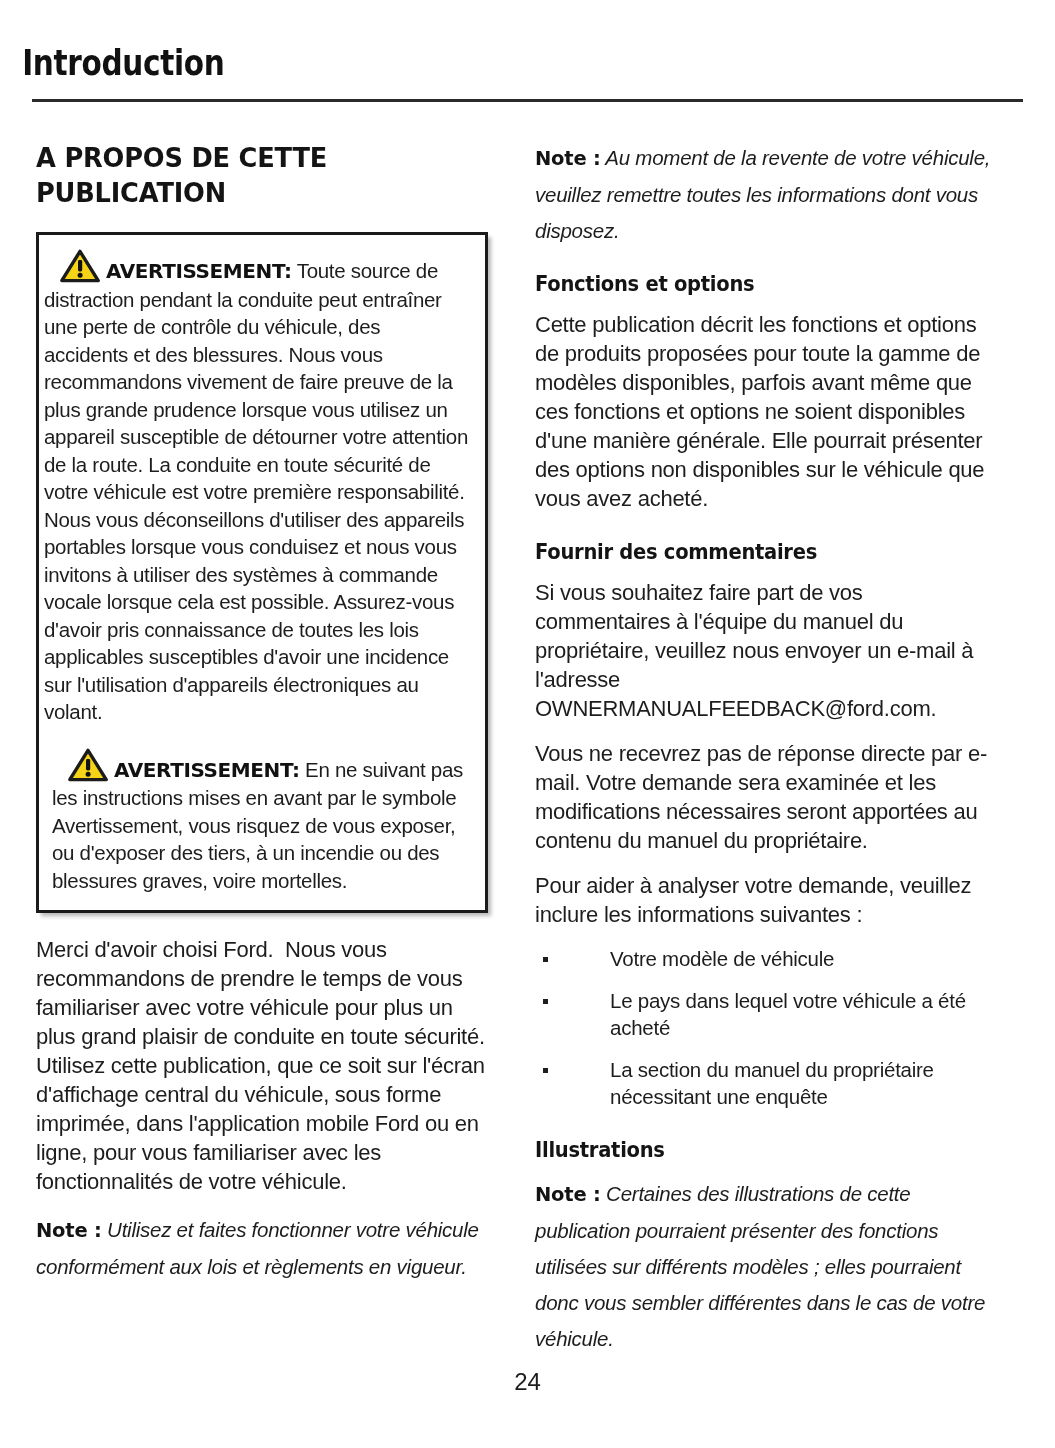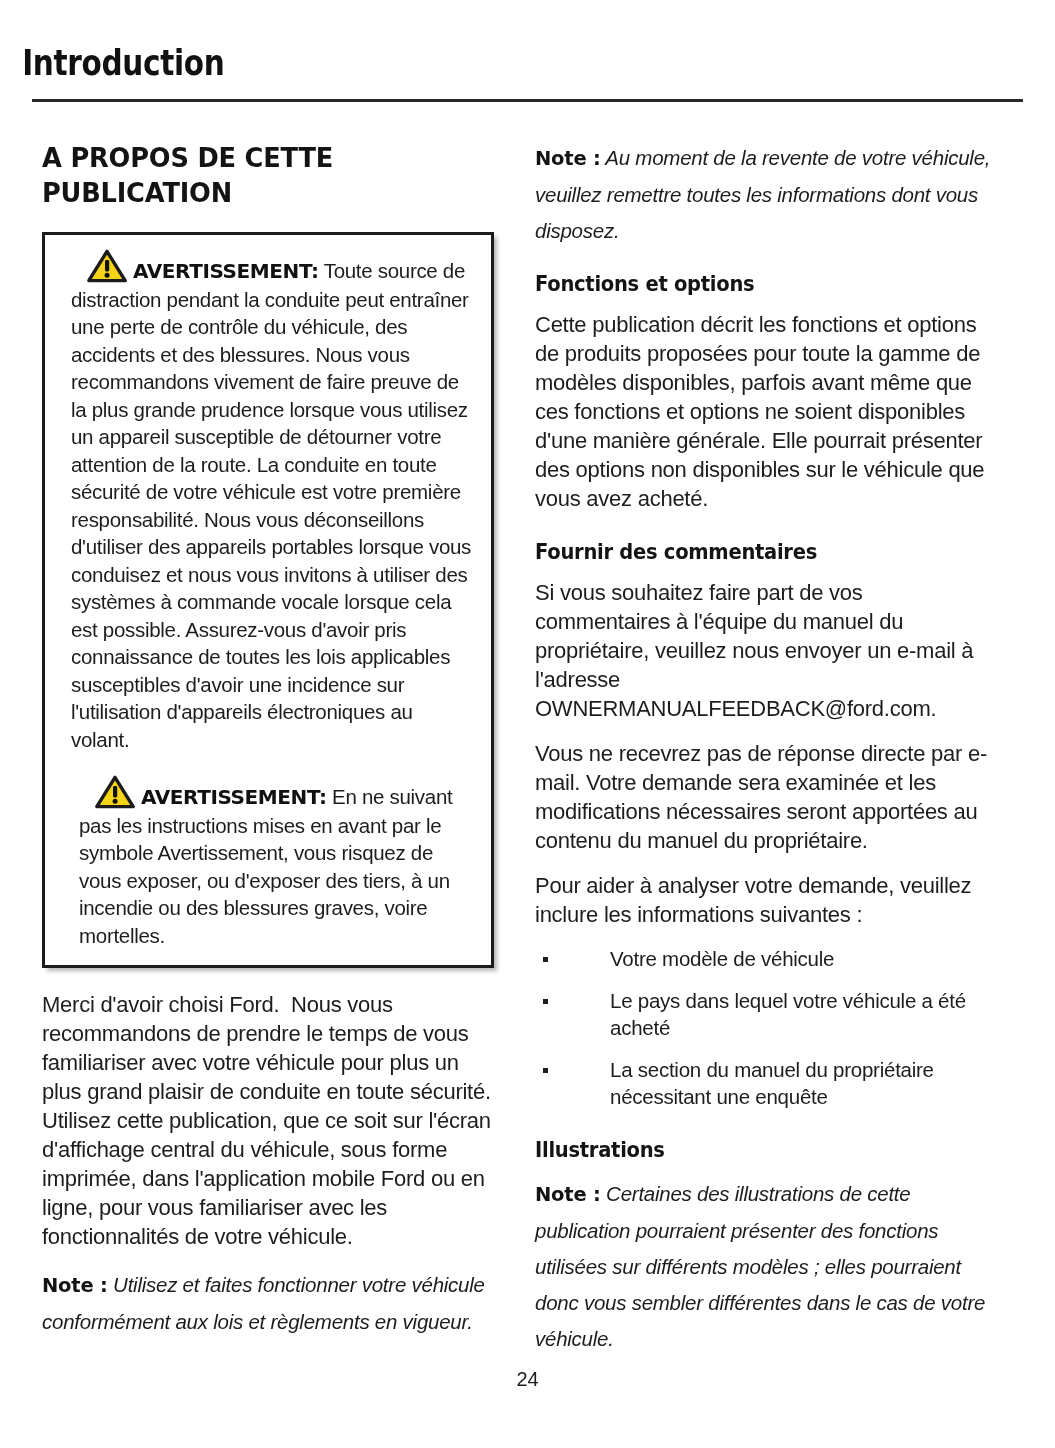--- a/index.html
+++ b/index.html
@@ -48,21 +48,21 @@
     height: 3px;
     background: #2a2a2a;
   }
 
   
   .col {
     position: absolute;
     top: 140px;
   }
   .col-left {
-    left: 42px;
+    left: 36px;
     width: 452px;
   }
   .col-right {
     left: 535px;
     width: 460px;
   }
 
   
   .section-title {
     font-family: "DejaVu Sans", sans-serif;
@@ -120,21 +120,21 @@
     line-height: 36px;
     margin: 0 0 16px 0;
   }
 
   
   .warning-box {
     position: relative;
     border: 3px solid #1b1b1b;
     background: #ffffff;
     box-shadow: 4px 4px 4px -1px rgba(0,0,0,0.28);
-    padding: 14px 16px 16px 26px;
+    padding: 14px 16px 16px 5px;
     margin-top: 22px;
     box-sizing: border-box;
     width: 452px;
   }
   .warning-para {
     font-family: "Liberation Sans", sans-serif;
     font-size: 20.5px;
     line-height: 27.5px;
     color: #1d1d1d;
     letter-spacing: -0.3px;
@@ -187,21 +187,21 @@
   }
 
   
   .page-number {
     position: absolute;
     left: 0;
     top: 1368px;
     width: 1055px;
     text-align: center;
     font-family: "Liberation Sans", sans-serif;
-    font-size: 20px;
+    font-size: 24px;
     color: #1d1d1d;
   }
 </style>
 </head>
 <body>
 
 <div class="page">
 
   <div class="page-header">
     <span class="page-header-title">Introduction</span>

